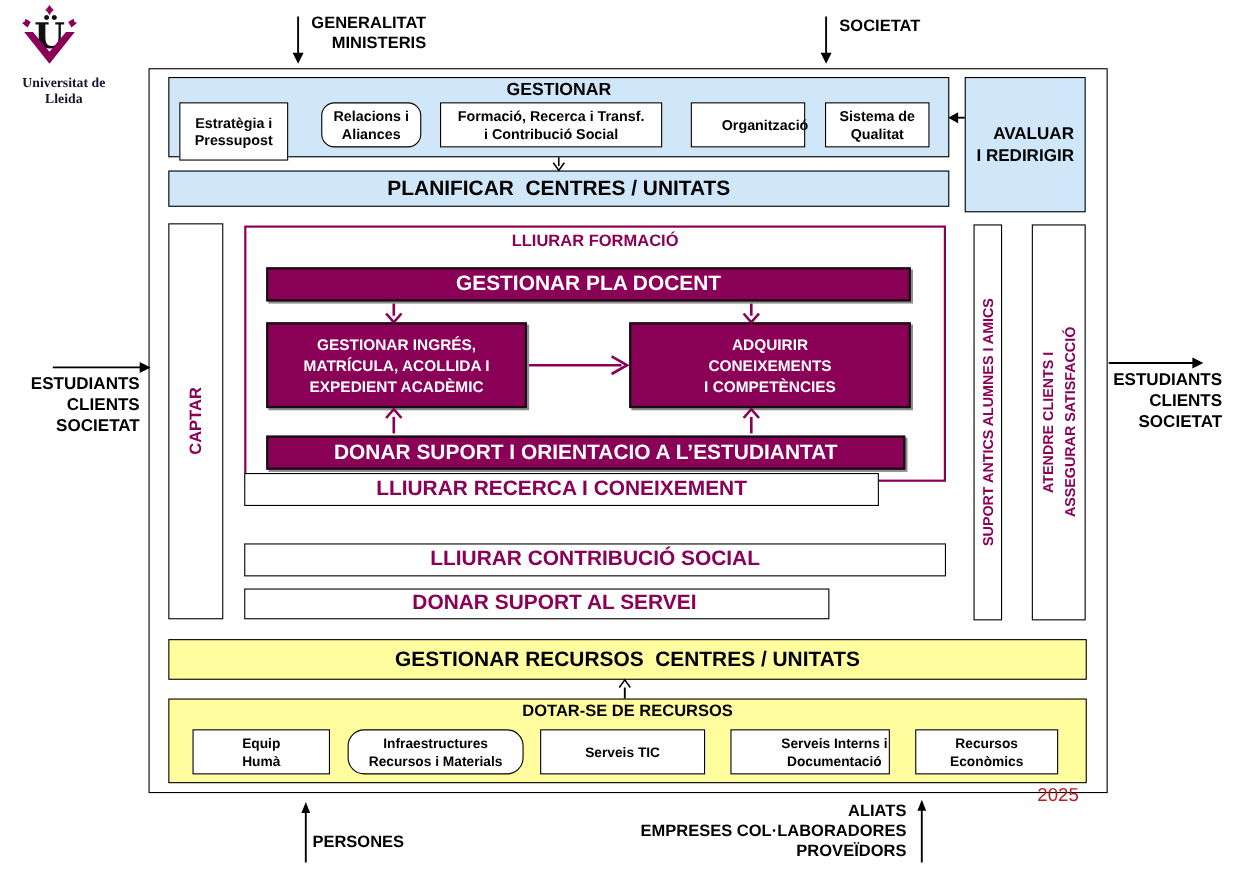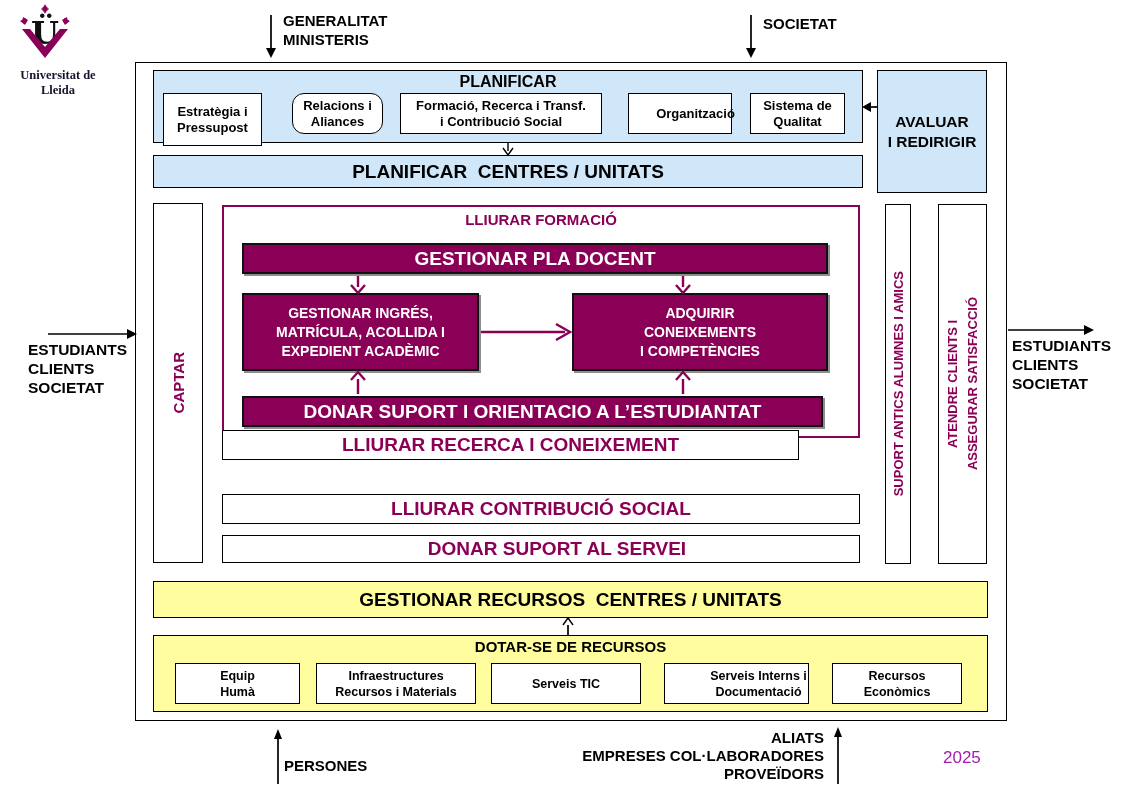--- a/index.html
+++ b/index.html
@@ -15,21 +15,21 @@
   .ctr{display:flex;align-items:center;justify-content:center;text-align:center;}
   .box{border:1.4px solid #000;background:#fff;}
   .blue{background:var(--blue);}
   .yellow{background:var(--yellow);}
   .magfill{background:var(--mag);color:#fff;border:2px solid #111;box-shadow:2px 2px 0 rgba(50,50,50,.55);}
   .magborder{border:2px solid var(--mag);background:#fff;}
   .magtext{color:var(--mag);}
   .b{font-weight:bold;}
   .vtext{writing-mode:vertical-rl;transform:rotate(180deg);}
   .outer{border:1.7px solid #000;background:#fff;}
-  .lbl{font-weight:bold;color:#000;font-size:15px;line-height:19px;}
+  .lbl{font-weight:bold;color:#000;font-size:15px;line-height:19px;text-align:right;}
   .sub13{font-size:13px;line-height:16px;font-weight:bold;color:#000;}
   .sub12{font-size:12.5px;line-height:16px;font-weight:bold;color:#000;}
   .bar15{font-size:19px;font-weight:bold;}
   svg.overlay{position:absolute;left:0;top:0;pointer-events:none;}
   .arrow-black{stroke:#000;stroke-width:1.7;}
   .ah-black{fill:#000;stroke:none;}
   .arrow-mag{stroke:var(--mag);stroke-width:2.4;fill:none;}
   .logo-caption{font-family:"Liberation Serif","DejaVu Serif",serif;font-weight:bold;font-size:12.5px;color:#14142c;text-align:center;}
 </style>
 </head>
@@ -51,21 +51,21 @@
   </div>
   <div class="abs logo-caption" style="left:2px;top:68px;width:112px;">Universitat de Lleida</div>
 
   <div class="abs lbl pre" style="left:283px;top:11px;">GENERALITAT
 MINISTERIS</div>
   <div class="abs lbl" style="left:763px;top:14px;">SOCIETAT</div>
 
   <div class="abs outer" style="left:135px;top:62px;width:872px;height:659px;"></div>
 
   <div class="abs box blue" style="left:153px;top:70px;width:710px;height:73px;"></div>
-  <div class="abs b" style="left:153px;top:73px;width:710px;text-align:center;font-size:16px;">PLANIFICAR</div>
+  <div class="abs b" style="left:153px;top:73px;width:710px;text-align:center;font-size:16px;">GESTIONAR</div>
   <div class="abs box ctr sub13 pre" style="left:163px;top:93px;width:99px;height:53px;">Estratègia i
 Pressupost</div>
   <div class="abs box ctr sub13 pre" style="left:292px;top:93px;width:91px;height:41px;border-radius:12px;">Relacions i
 Aliances</div>
   <div class="abs box ctr sub13 pre" style="left:400px;top:93px;width:202px;height:41px;">Formació, Recerca i Transf.
 i Contribució Social</div>
   <div class="abs box ctr sub13 pre" style="left:628px;top:93px;width:104px;height:41px;padding-left:31px;">Organització</div>
   <div class="abs box ctr sub13 pre" style="left:750px;top:93px;width:95px;height:41px;">Sistema de
 Qualitat</div>
 
@@ -84,54 +84,54 @@
   <div class="abs magfill ctr pre b" style="left:242px;top:293px;width:237px;height:78px;font-size:14px;line-height:19px;">GESTIONAR INGRÉS,
 MATRÍCULA, ACOLLIDA I
 EXPEDIENT ACADÈMIC</div>
   <div class="abs magfill ctr pre b" style="left:572px;top:293px;width:256px;height:78px;font-size:14px;line-height:19px;">ADQUIRIR
 CONEIXEMENTS
 I COMPETÈNCIES</div>
   <div class="abs magfill ctr bar15" style="left:242px;top:396px;width:581px;height:31px;">DONAR SUPORT I ORIENTACIO A L’ESTUDIANTAT</div>
 
   <div class="abs box ctr bar15 magtext" style="left:222px;top:430px;width:577px;height:30px;">LLIURAR RECERCA I CONEIXEMENT</div>
   <div class="abs box ctr bar15 magtext" style="left:222px;top:494px;width:638px;height:30px;">LLIURAR CONTRIBUCIÓ SOCIAL</div>
-  <div class="abs box ctr bar15 magtext" style="left:222px;top:535px;width:638px;height:28px;padding-left:32px;">DONAR SUPORT AL SERVEI</div>
+  <div class="abs box ctr bar15 magtext" style="left:222px;top:535px;width:532px;height:28px;padding-left:32px;">DONAR SUPORT AL SERVEI</div>
 
   <div class="abs box ctr" style="left:885px;top:204px;width:26px;height:360px;">
     <span class="vtext magtext b" style="font-size:13px;">SUPORT ANTICS ALUMNES I AMICS</span>
   </div>
   <div class="abs box ctr" style="left:938px;top:204px;width:49px;height:360px;">
     <span class="vtext magtext b pre" style="font-size:13px;line-height:20px;text-align:center;">ATENDRE CLIENTS I
 ASSEGURAR SATISFACCIÓ</span>
   </div>
 
   <div class="abs box yellow ctr bar15" style="left:153px;top:581px;width:835px;height:37px;">GESTIONAR RECURSOS&nbsp; CENTRES / UNITATS</div>
   <div class="abs box yellow" style="left:153px;top:635px;width:835px;height:77px;"></div>
   <div class="abs b" style="left:153px;top:638px;width:835px;text-align:center;font-size:15px;">DOTAR-SE DE RECURSOS</div>
   <div class="abs box ctr sub12 pre" style="left:175px;top:663px;width:125px;height:41px;">Equip
 Humà</div>
-  <div class="abs box ctr sub12 pre" style="left:316px;top:663px;width:160px;height:41px;">Infraestructures
+  <div class="abs box ctr sub12 pre" style="left:316px;top:663px;width:160px;height:41px;border-radius:15px;">Infraestructures
 Recursos i Materials</div>
   <div class="abs box ctr sub12 pre" style="left:491px;top:663px;width:150px;height:41px;">Serveis TIC</div>
   <div class="abs box ctr sub12 pre" style="left:664px;top:663px;width:145px;height:41px;padding-left:44px;">Serveis Interns i
 Documentació</div>
   <div class="abs box ctr sub12 pre" style="left:832px;top:663px;width:130px;height:41px;">Recursos
 Econòmics</div>
 
   <div class="abs lbl pre" style="left:28px;top:340px;font-size:15.5px;">ESTUDIANTS
 CLIENTS
 SOCIETAT</div>
   <div class="abs lbl pre" style="left:1012px;top:336px;font-size:15.5px;">ESTUDIANTS
 CLIENTS
 SOCIETAT</div>
   <div class="abs lbl" style="left:284px;top:744px;margin-top:12px;">PERSONES</div>
   <div class="abs lbl pre" style="left:560px;top:729px;width:264px;text-align:right;line-height:18px;">ALIATS
 EMPRESES COL·LABORADORES
 PROVEÏDORS</div>
-  <div class="abs" style="left:943px;top:748px;font-size:17px;color:#a21caf;">2025</div>
+  <div class="abs" style="left:943px;top:713px;font-size:17px;color:#b91c1c;">2025</div>
 
   <svg class="overlay" width="1123" height="794" viewBox="0 0 1123 794">
     <g>
       <line class="arrow-black" x1="271" y1="15" x2="271" y2="49"></line>
       <polygon class="ah-black" points="266,48 276,48 271,58"></polygon>
     </g>
     <g>
       <line class="arrow-black" x1="751" y1="15" x2="751" y2="49"></line>
       <polygon class="ah-black" points="746,48 756,48 751,58"></polygon>
     </g>

